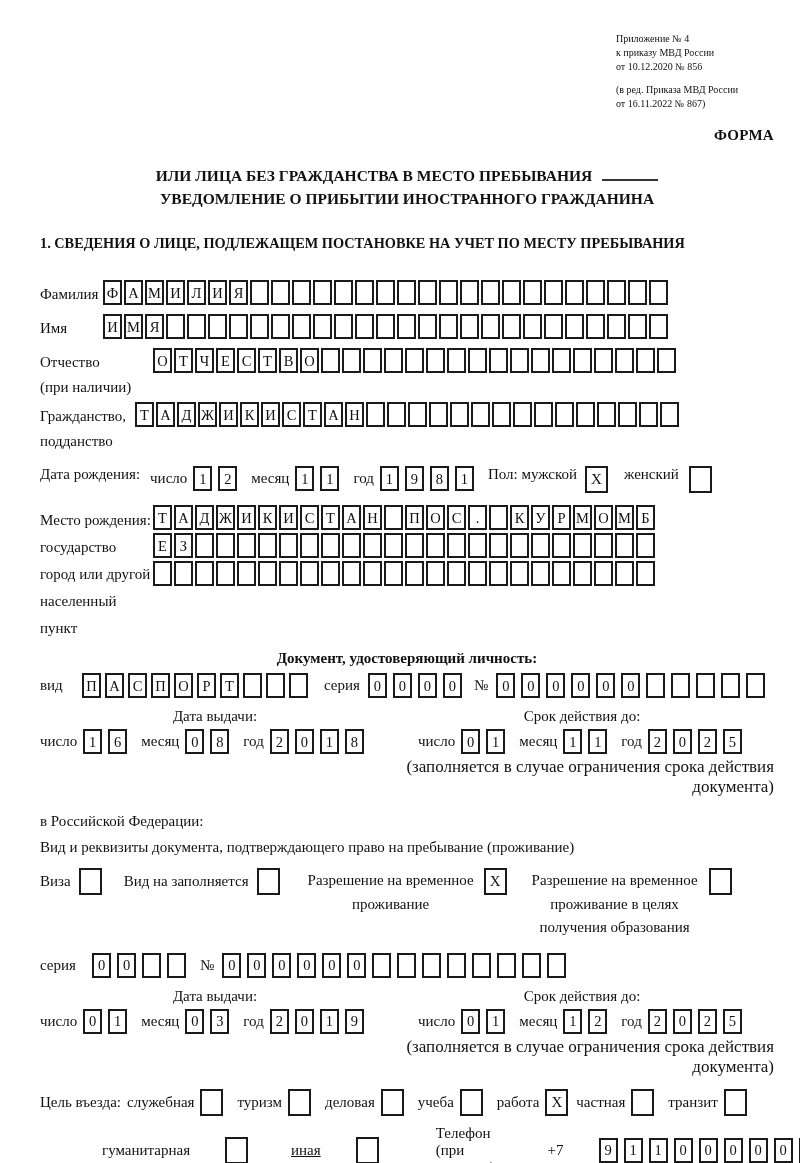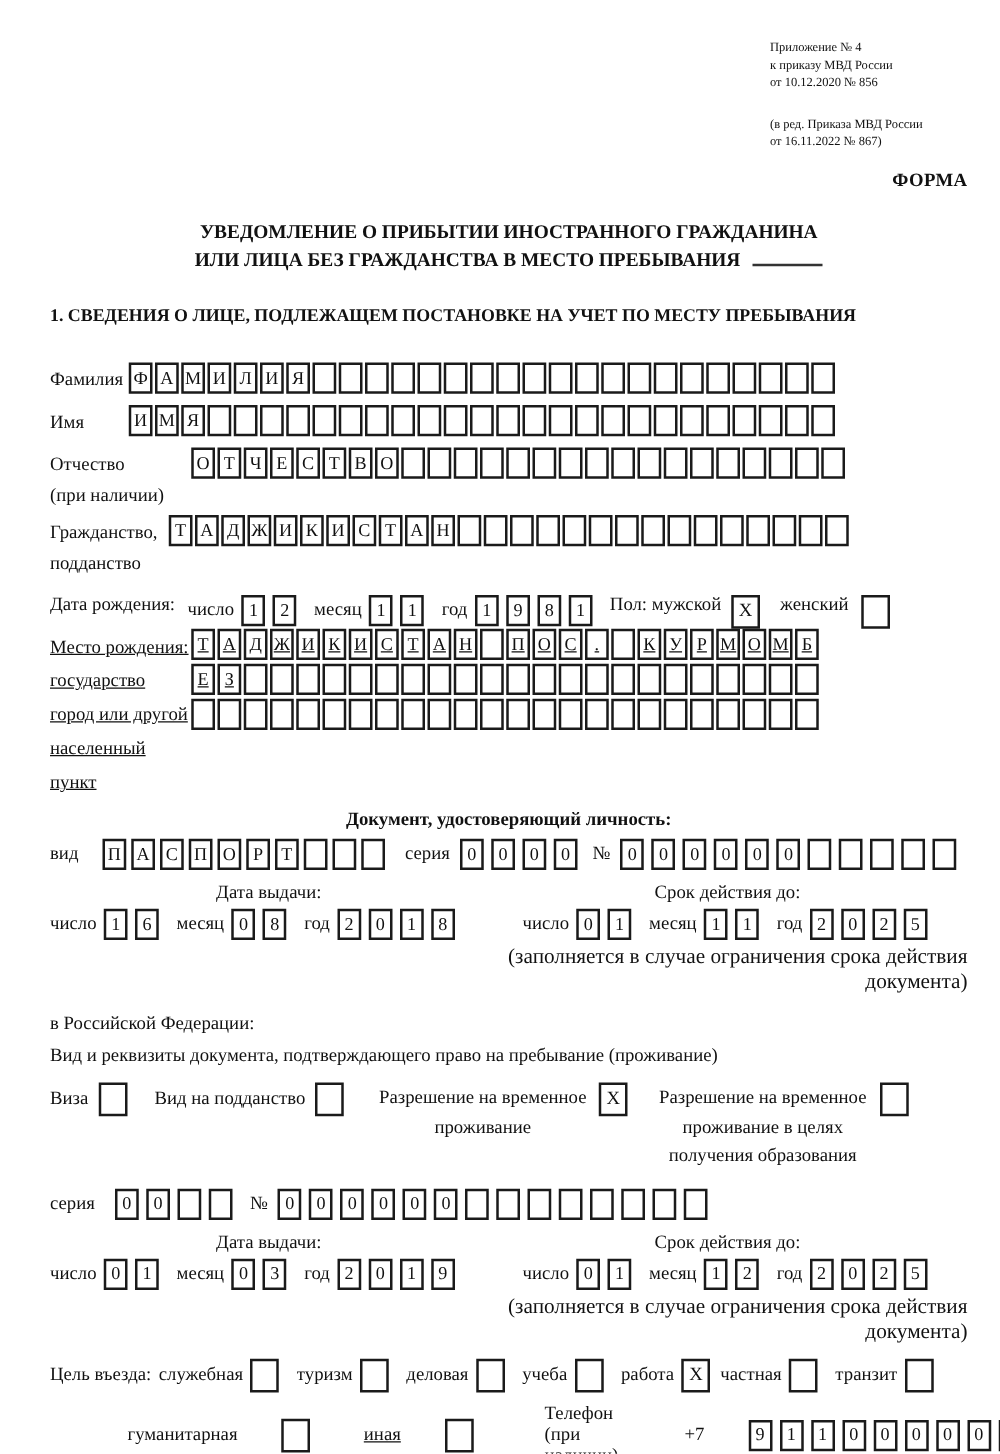--- a/index.html
+++ b/index.html
@@ -6,21 +6,21 @@
   html, body { background: #ffffff; }
   body {
     width: 800px; height: 1163px; overflow: hidden;
     color: #111; font-family: "Liberation Serif", "DejaVu Serif", serif;
     font-size: 15px;
   }
   .page { padding: 32px 26px 0 40px; }
 
   
   .appendix { margin-left: 576px; font-size: 10px; line-height: 1.42; }
-  .amendment { margin-top: 18px; }
+  .amendment { margin-top: 8px; }
   .forma { margin-top: 16px; text-align: right; font-weight: bold; font-size: 15px; letter-spacing: .3px; }
   .title { margin-top: 20px; text-align: center; font-weight: bold; font-size: 15.5px; line-height: 1.5; }
   .blank-line { display: inline-block; width: 56px; border-bottom: 2px solid #333; margin-left: 10px; vertical-align: baseline; }
   .sec-title { margin-top: 25px; font-weight: bold; font-size: 14.3px; white-space: nowrap; }
 
   
   .frow { display: flex; align-items: flex-start; margin-top: 5px; }
   .flabel { flex: none; line-height: 29px; }
   .flabel.multi { line-height: 25px; padding-top: 2px; }
 
@@ -81,22 +81,22 @@
     <div>от 10.12.2020 № 856</div>
     <div class="amendment">
       <div>(в ред. Приказа МВД России</div>
       <div>от 16.11.2022 № 867)</div>
     </div>
   </div>
 
   <div class="forma">ФОРМА</div>
 
   <div class="title">
+    <div><span>ИЛИ ЛИЦА БЕЗ ГРАЖДАНСТВА В МЕСТО ПРЕБЫВАНИЯ</span><span class="blank-line"></span></div>
     <div>УВЕДОМЛЕНИЕ О ПРИБЫТИИ ИНОСТРАННОГО ГРАЖДАНИНА</div>
-    <div><span>ИЛИ ЛИЦА БЕЗ ГРАЖДАНСТВА В МЕСТО ПРЕБЫВАНИЯ</span><span class="blank-line"></span></div>
   </div>
 
   <div class="sec-title">1. СВЕДЕНИЯ О ЛИЦЕ, ПОДЛЕЖАЩЕМ ПОСТАНОВКЕ НА УЧЕТ ПО МЕСТУ ПРЕБЫВАНИЯ</div>
 
   <div class="frow" style="margin-top:28px;">
     <span class="flabel" style="width:63px;">Фамилия</span>
     <span class="cells">
         <span class="cell">Ф</span>
         <span class="cell">А</span>
         <span class="cell">М</span>
@@ -249,21 +249,21 @@
           <span class="cell">8</span>
           <span class="cell">1</span>
         </span>
     </span>
     <span class="nw" style="margin-right:8px;">Пол: мужской</span>
     <span class="checkbox">X</span>
     <span class="nw" style="margin:0 10px 0 16px;">женский</span>
     <span class="checkbox"></span>
   </div>
 
-  <div class="frow" style="margin-top:0;text-decoration:underline;">
+  <div class="frow" style="margin-top:12px;">
     <span class="flabel multi" style="width:113px; line-height:27px;">
       <span>Место рождения:</span><br>
       <span>государство</span><br>
       <span>город или другой</span><br>
       <span>населенный пункт</span>
     </span>
     <span class="stack">
       <span class="cells">
           <span class="cell">Т</span>
           <span class="cell">А</span>
@@ -436,21 +436,21 @@
     <div>в Российской Федерации:</div>
     <div>Вид и реквизиты документа, подтверждающего право на пребывание (проживание)</div>
   </div>
 
   <div class="opt-row">
     <span class="opt" style="margin-right:22px;">
       <span class="olabel">Виза</span>
       <span class="checkbox"></span>
     </span>
     <span class="opt" style="margin-right:26px;">
-      <span class="olabel">Вид на подданство</span>
+      <span class="olabel">Вид на заполняется</span>
       <span class="checkbox"></span>
     </span>
     <span class="opt" style="margin-right:22px;">
       <span class="olabel wrap" style="width:170px;">Разрешение на временное проживание</span>
       <span class="checkbox">X</span>
     </span>
     <span class="opt">
       <span class="olabel wrap" style="width:172px;">Разрешение на временное проживание в целях получения образования</span>
       <span class="checkbox"></span>
     </span>

